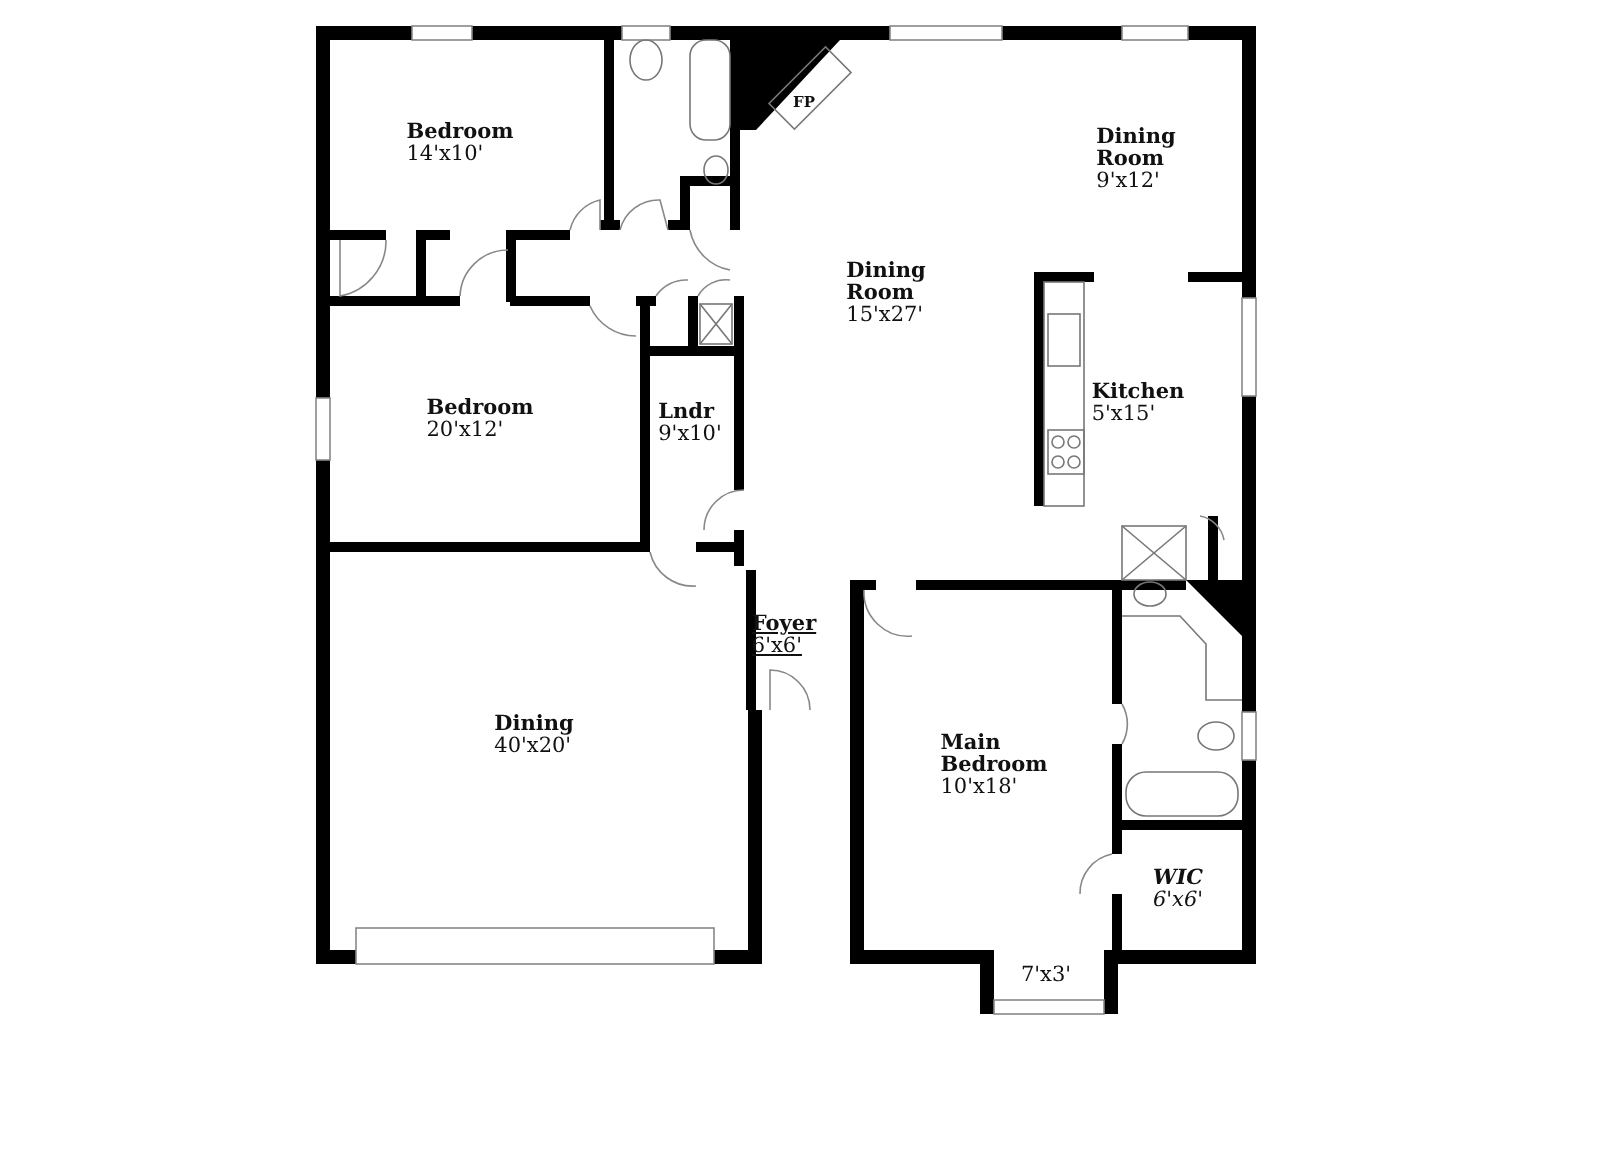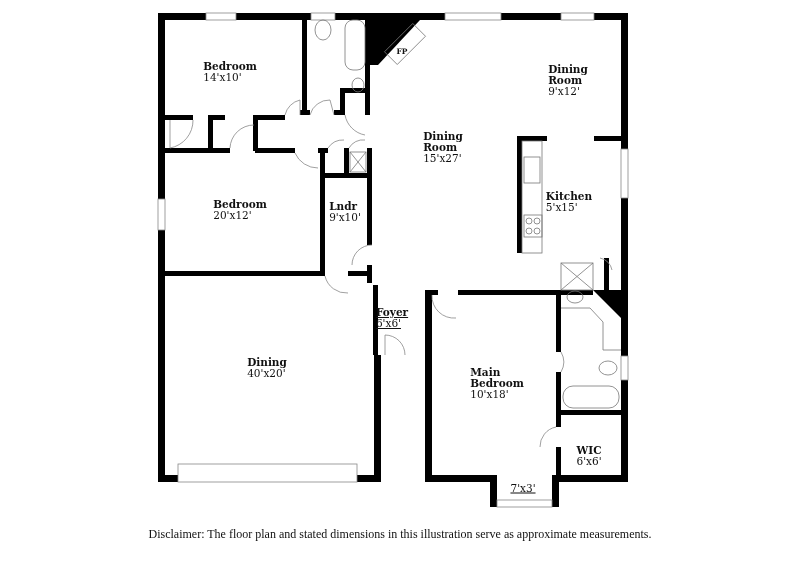--- a/index.html
+++ b/index.html
@@ -174,24 +174,23 @@
     </div>
     <div class="room-label" style="left: 267px; top: 368px;">
       <div>Dining</div>
       <div class="dim">40'x20'</div>
     </div>
     <div class="room-label" style="left: 497px; top: 383px;">
       <div>Main</div>
       <div>Bedroom</div>
       <div class="dim">10'x18'</div>
     </div>
-    <div class="room-label" style="left: 589px; top: 456px;">
+    <div class="room-label" style="left: 589px; top: 445px; font-style: italic;">
       <div>WIC</div>
       <div class="dim">6'x6'</div>
     </div>
-    <div class="room-label" style="left: 523px; top: 488px; text-decoration: underline;">
+    <div class="room-label" style="left: 523px; top: 488px;">
       <div class="dim">7'x3'</div>
     </div>
   </div>
 
 <div class="disclaimer">
-  <div>Disclaimer: The floor plan and stated dimensions in this illustration serve as approximate measurements.</div>
 </div>
 
 </body></html>

